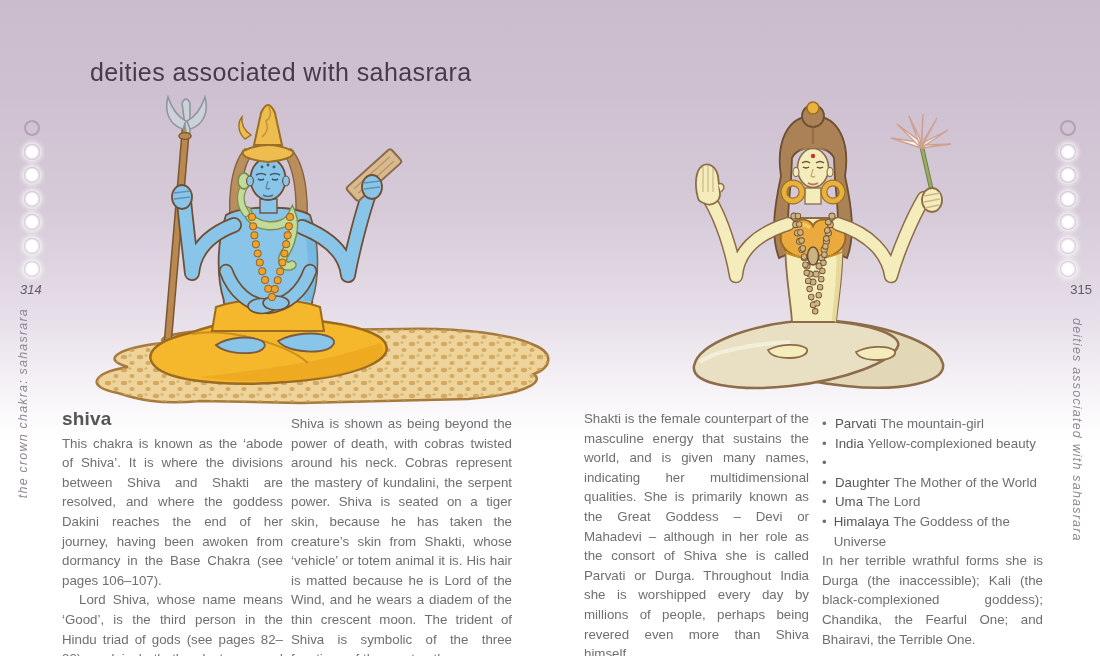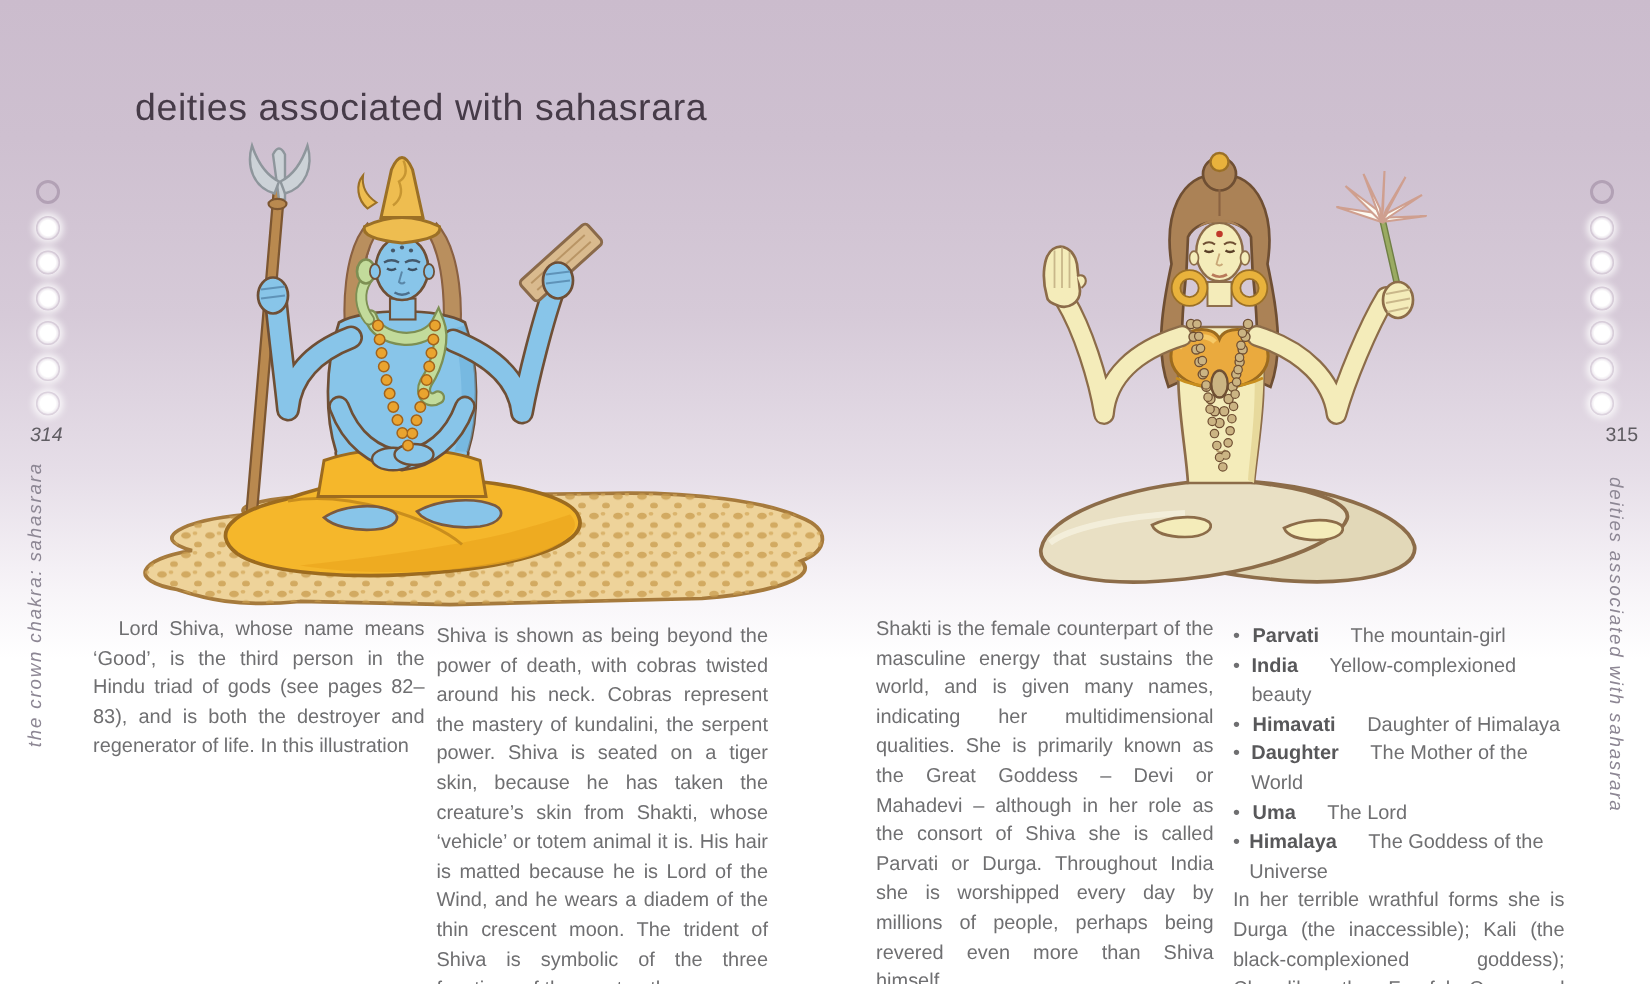--- a/index.html
+++ b/index.html
@@ -46,21 +46,21 @@
   .col-a { left:62px;  top:409px; }
   .col-b { left:291px; top:414px; }
   .col-c { left:584px; top:409px; width:225px; }
   .col-d { left:822px; top:414px; }
   .col h2 { font-size:19px; font-weight:600; letter-spacing:.2px; color:#555557;
             margin:0 0 5px 0; text-align:left; }
   .col p.indent { text-indent:17px; }
   .bullets { list-style:none; }
   .bullets li { display:flex; text-align:left; }
   .bullets .bu { width:13px; color:#6f6f71; }
-  .bullets b { font-weight:700; color:#58585a; margin-right:21px; }
+  .bullets b { font-weight:400; color:#58585a; margin-right:4px; }
   .no-just { text-align:left; }
 
   .illus { position:absolute; }
   .illus.shiva  { left:40px;  top:93px;  width:520px; height:330px; }
   .illus.shakti { left:640px; top:100px; width:360px; height:310px; }
 </style>
 </head>
 <body>
 
 <div class="spread">
@@ -297,20 +297,22 @@
 
     <g>
       <circle cx="153" cy="92" r="9" fill="none" stroke="#9b7026" stroke-width="7"></circle>
       <circle cx="153" cy="92" r="9" fill="none" stroke="#e8b23c" stroke-width="4.6"></circle>
       <circle cx="193" cy="92" r="9" fill="none" stroke="#9b7026" stroke-width="7"></circle>
       <circle cx="193" cy="92" r="9" fill="none" stroke="#e8b23c" stroke-width="4.6"></circle>
     </g>
   </svg>
 
   <div class="col col-a">
+    <h2>shiva</h2>
+    <p>This chakra is known as the ‘abode of Shiva’. It is where the divisions between Shiva and Shakti are resolved, and where the goddess Dakini reaches the end of her journey, having been awoken from dormancy in the Base Chakra (see pages 106–107).</p>
     <p class="indent">Lord Shiva, whose name means ‘Good’, is the third person in the Hindu triad of gods (see pages 82–83), and is both the destroyer and regenerator of life. In this illustration</p>
   </div>
 
   <div class="col col-b">
     <p>Shiva is shown as being beyond the power of death, with cobras twisted around his neck. Cobras represent the mastery of kundalini, the serpent power. Shiva is seated on a tiger skin, because he has taken the creature’s skin from Shakti, whose ‘vehicle’ or totem animal it is. His hair is matted because he is Lord of the Wind, and he wears a diadem of the thin crescent moon. The trident of Shiva is symbolic of the three functions of the creator, the preserver and the destroyer.</p>
   </div>
 
   <div class="col col-c">
     <p>Shakti is the female counterpart of the masculine energy that sustains the world, and is given many names, indicating her multidimensional qualities. She is primarily known as the Great Goddess – Devi or Mahadevi – although in her role as the consort of Shiva she is called Parvati or Durga. Throughout India she is worshipped every day by millions of people, perhaps being revered even more than Shiva himself.</p>
   </div>
@@ -320,21 +322,20 @@
       <li>
         <span class="bu">•</span>
         <span><b>Parvati</b><span>The mountain-girl</span></span>
       </li>
       <li>
         <span class="bu">•</span>
         <span><b>India</b><span>Yellow-complexioned beauty</span></span>
       </li>
       <li>
         <span class="bu">•</span>
-        <span><b>Himavati</b><span>Daughter of Himalaya</span></span>
       </li>
       <li>
         <span class="bu">•</span>
         <span><b>Daughter</b><span>The Mother of the World</span></span>
       </li>
       <li>
         <span class="bu">•</span>
         <span><b>Uma</b><span>The Lord</span></span>
       </li>
       <li>

